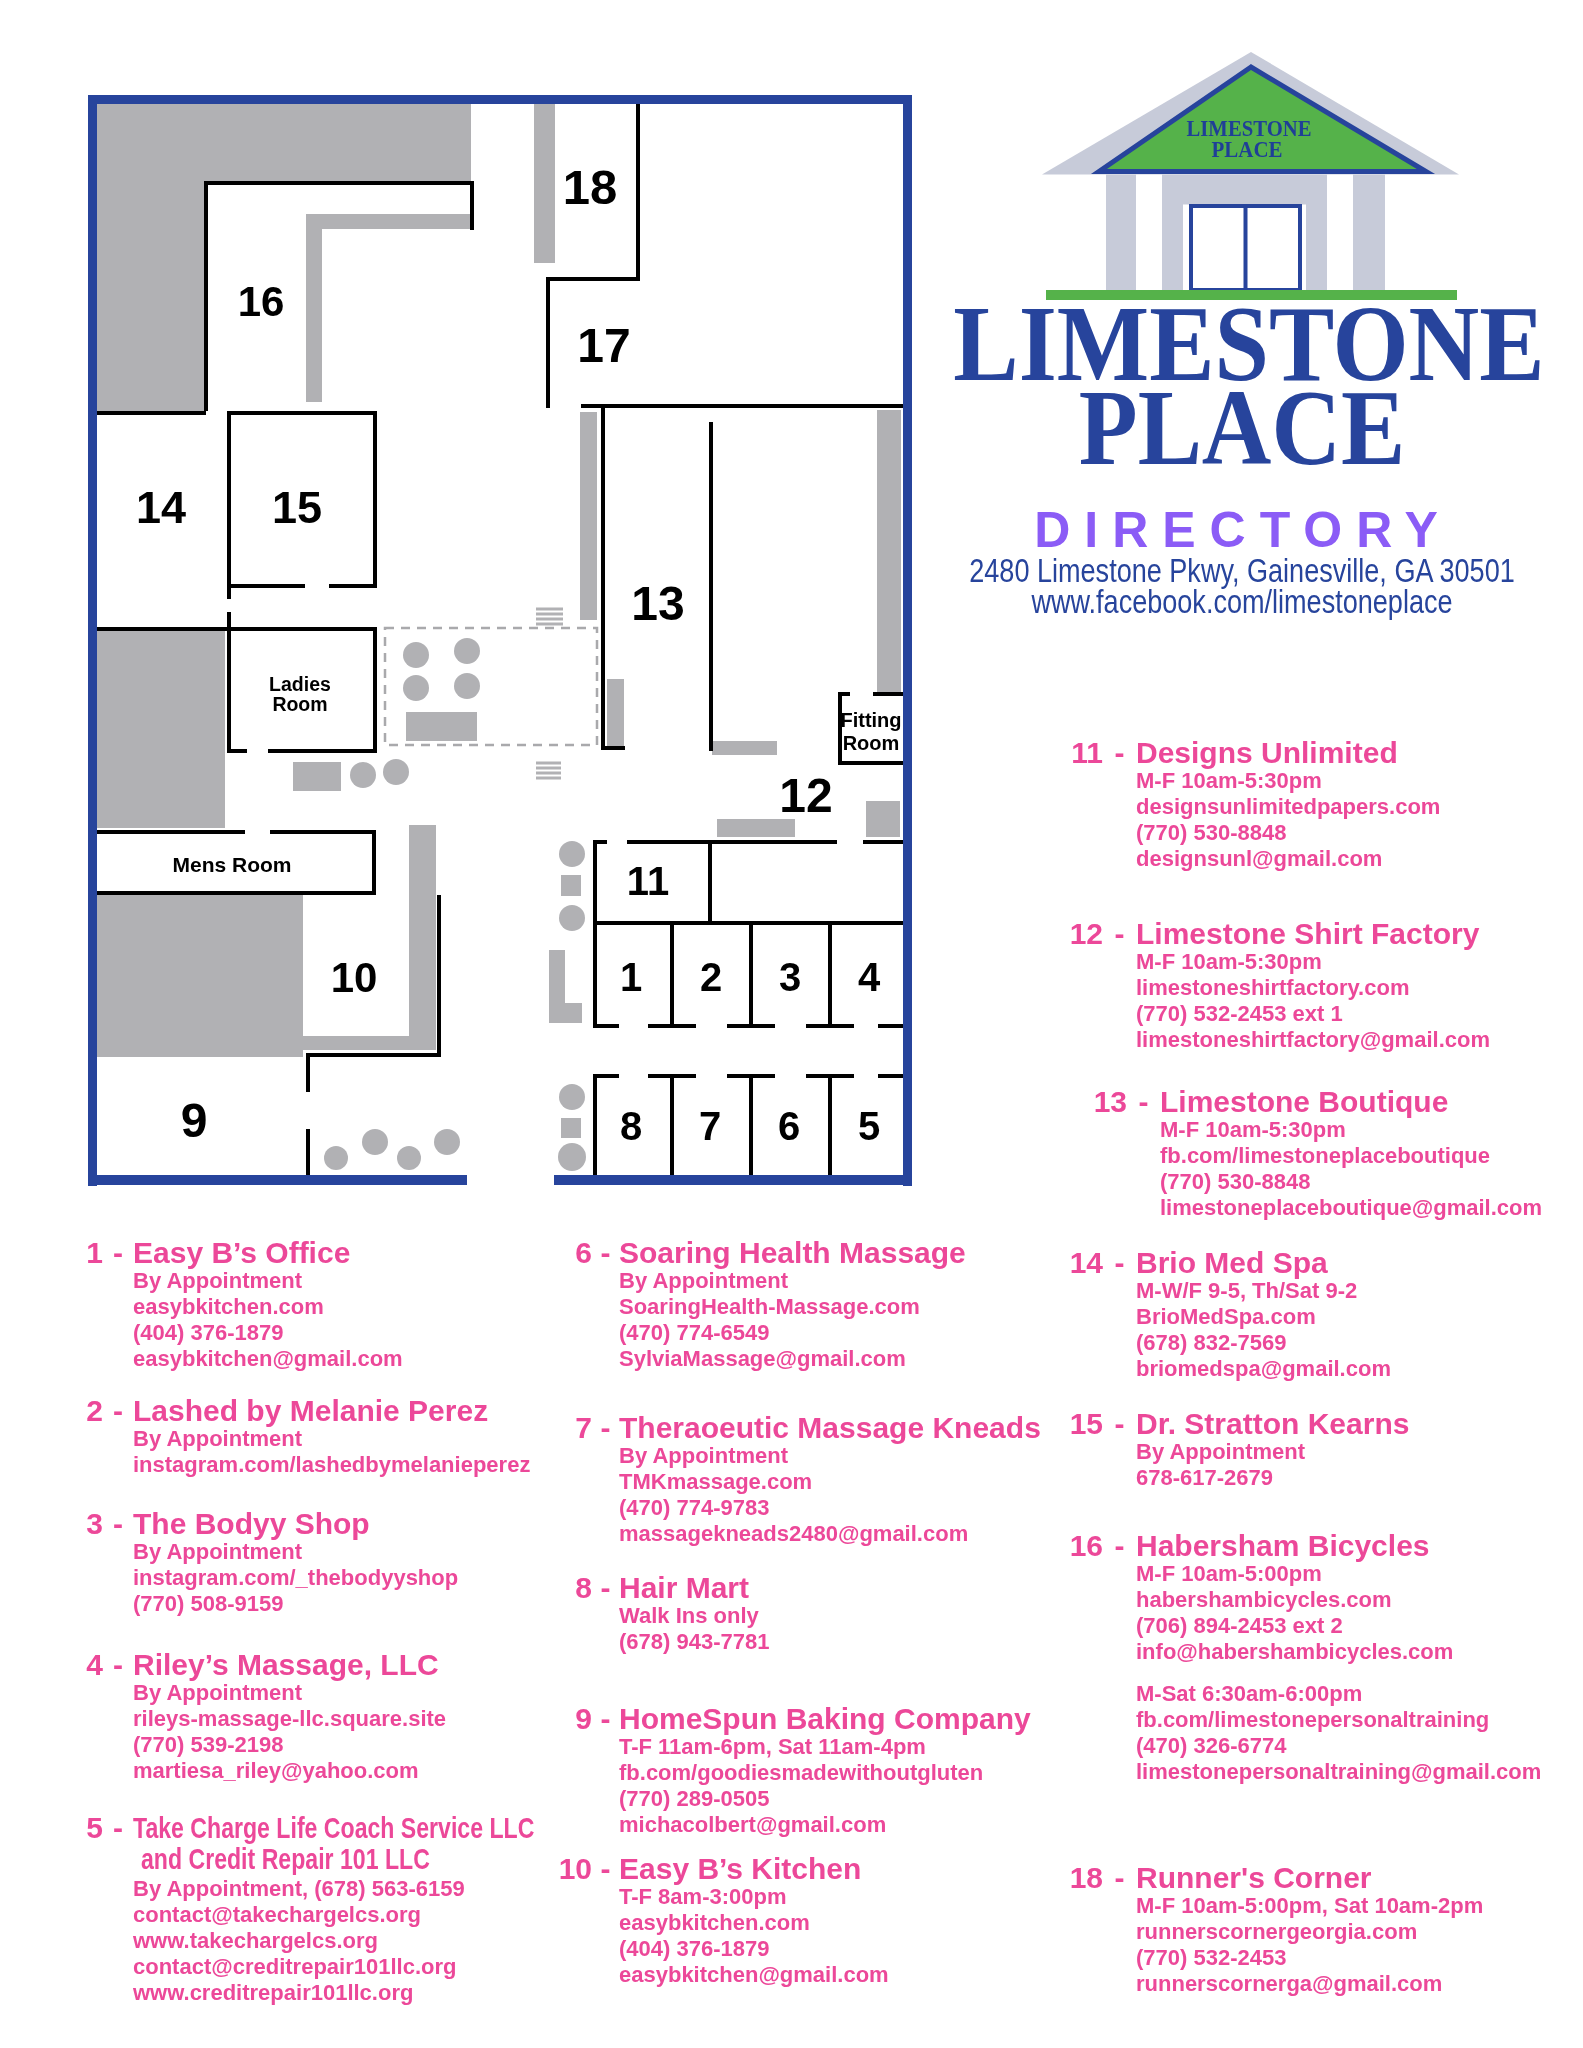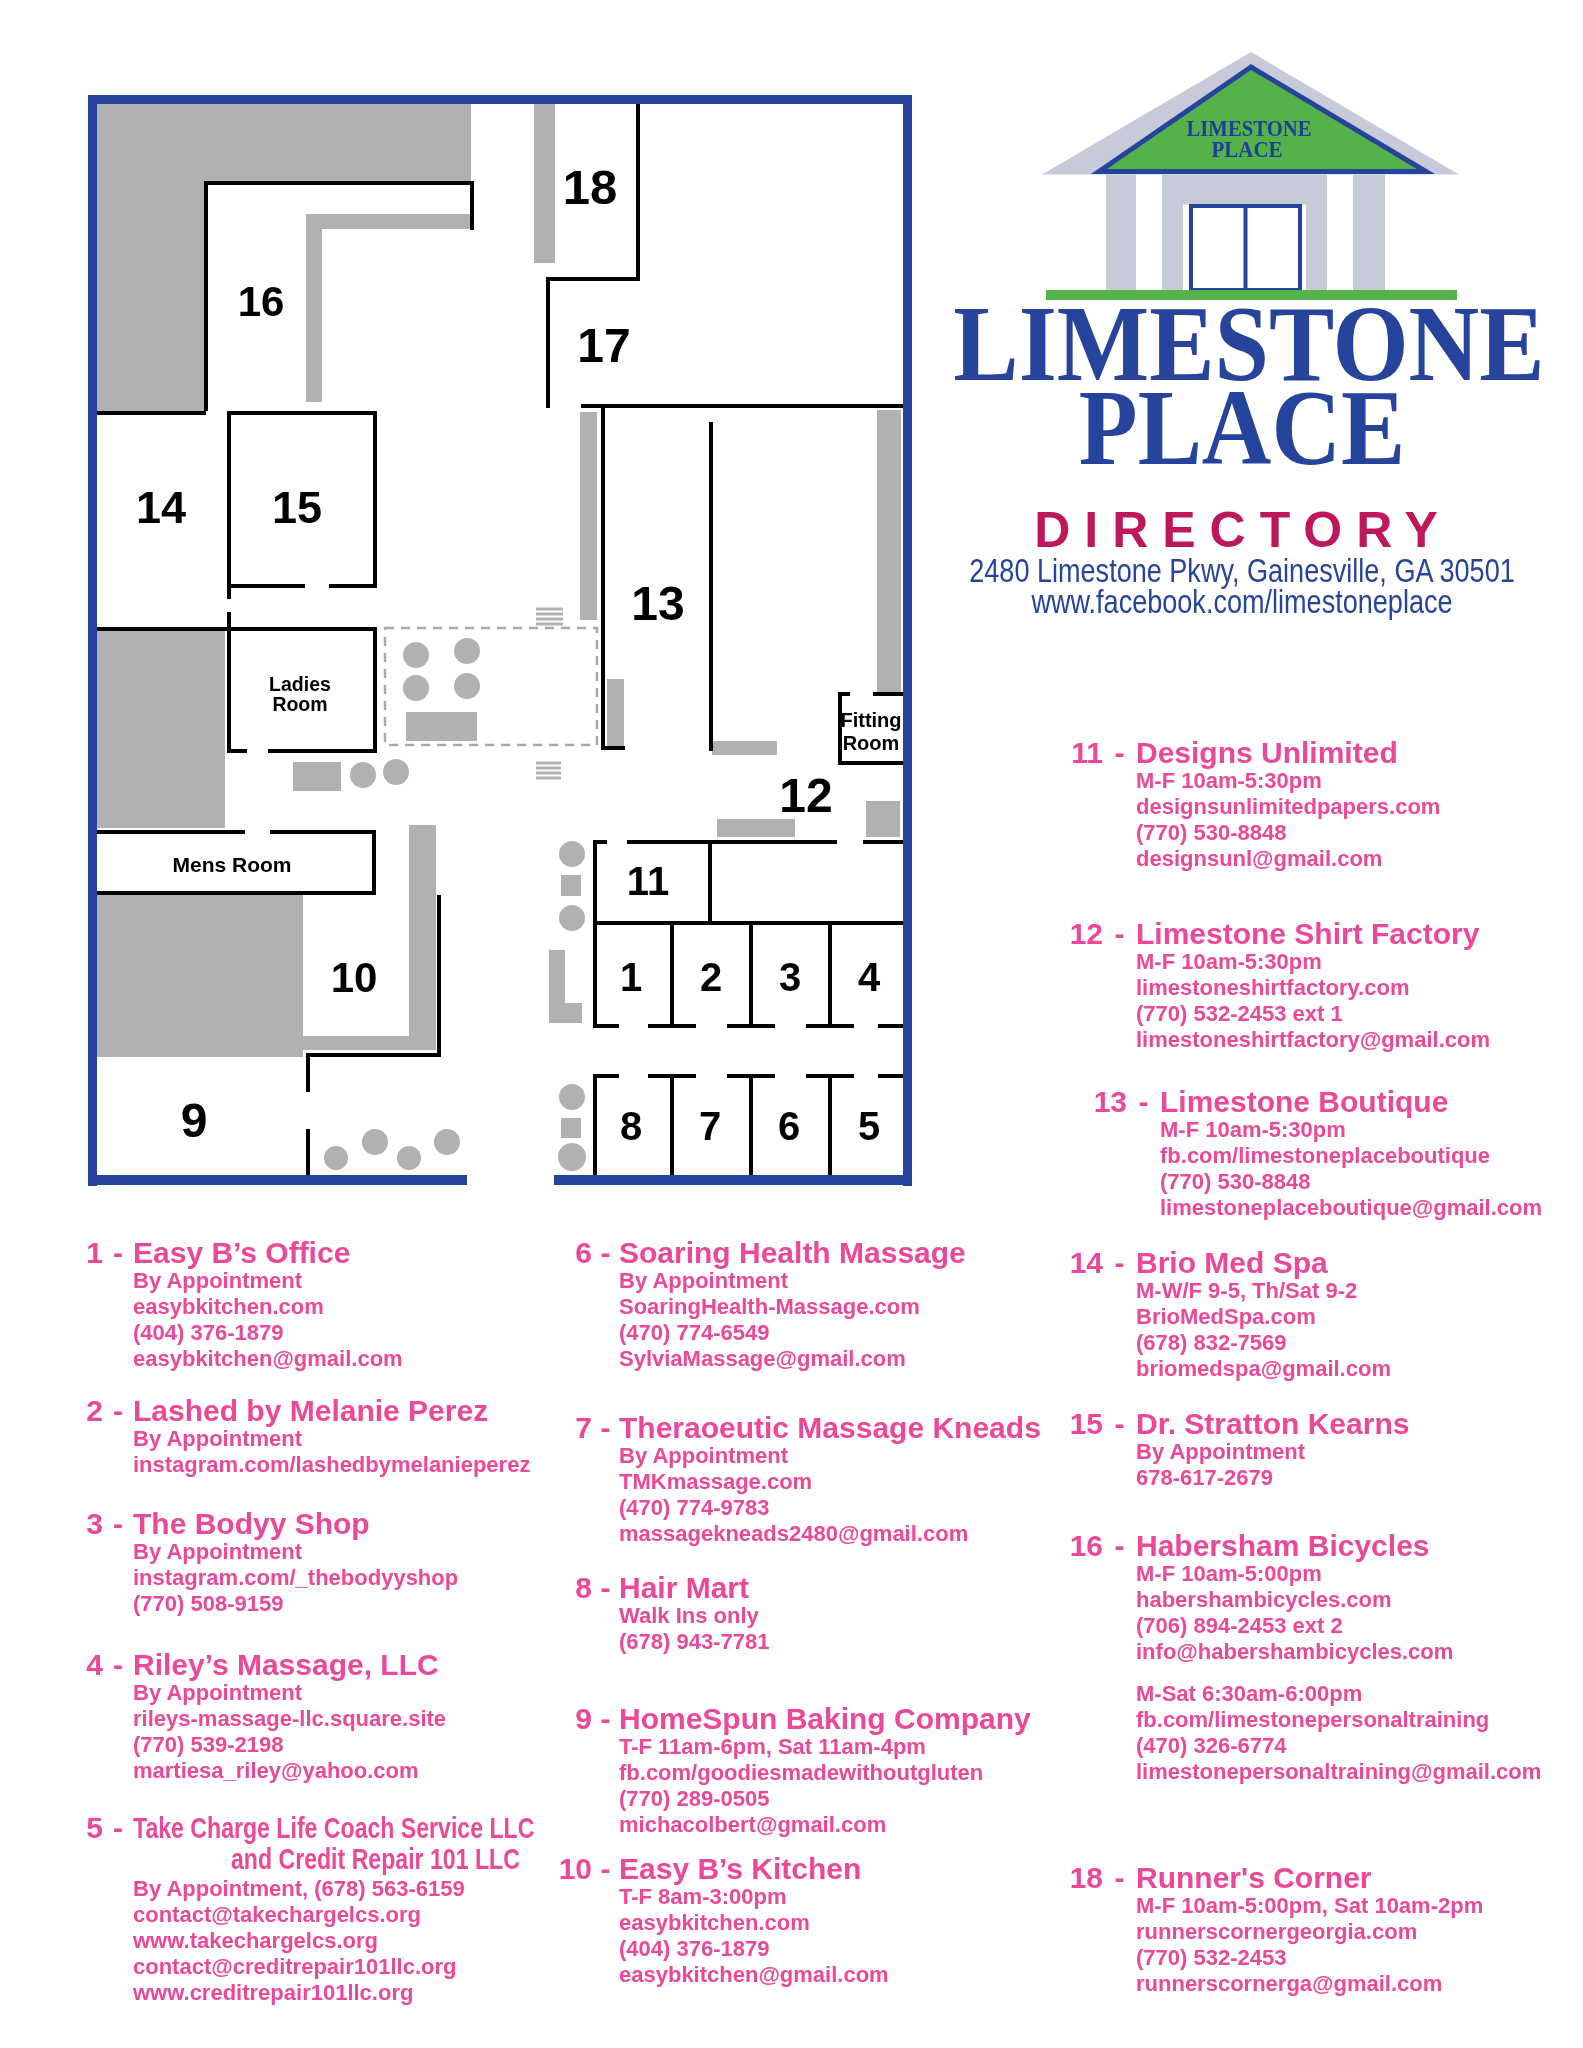--- a/index.html
+++ b/index.html
@@ -244,21 +244,21 @@
 
     <text x="1249" y="128.5" font-family="Liberation Serif, serif" font-weight="bold" font-size="23" fill="#1f3f97" text-anchor="middle" dominant-baseline="central" textLength="125" lengthAdjust="spacingAndGlyphs">LIMESTONE</text>
     <text x="1247" y="149" font-family="Liberation Serif, serif" font-weight="bold" font-size="23" fill="#1f3f97" text-anchor="middle" dominant-baseline="central" textLength="71" lengthAdjust="spacingAndGlyphs">PLACE</text>
   </g>
 </svg>
 
 <div class="abs" style="left:449px;top:283px;width:1600px;text-align:center;font-family:'Liberation Serif',serif;font-weight:bold;font-size:107px;color:#27449c;transform:scaleX(0.915);transform-origin:50% 50%;">LIMESTONE</div>
 
 <div class="abs" style="left:442px;top:367px;width:1600px;text-align:center;font-family:'Liberation Serif',serif;font-weight:bold;font-size:107px;color:#27449c;transform:scaleX(0.90);transform-origin:50% 50%;">PLACE</div>
 
-<div class="abs" style="left:936px;top:501px;width:600px;text-align:center;font-weight:bold;font-size:50px;color:#be185d;letter-spacing:14px;text-indent:14px;">DIRECTORY</div>
+<div class="abs" style="left:936px;top:501px;width:600px;text-align:center;font-weight:bold;font-size:50px;color:#8b5cf6;letter-spacing:14px;text-indent:14px;">DIRECTORY</div>
 
 <div class="abs" style="left:442px;top:552px;width:1600px;text-align:center;font-size:33px;color:#27449c;transform:scaleX(0.82);transform-origin:50% 50%;">2480 Limestone Pkwy, Gainesville, GA 30501</div>
 
 <div class="abs" style="left:442px;top:583px;width:1600px;text-align:center;font-size:33px;color:#27449c;transform:scaleX(0.82);transform-origin:50% 50%;">www.facebook.com/limestoneplace</div>
 
 <div class="entry cL" style="left:70px;top:1237px;">
   <div class="t"><span class="num">1</span><span class="dash">-</span>Easy B’s Office</div>
   <div class="d">By Appointment<br>easybkitchen.com<br>(404) 376-1879<br>easybkitchen@gmail.com</div>
 </div>
 
@@ -272,21 +272,21 @@
   <div class="d">By Appointment<br>instagram.com/_thebodyyshop<br>(770) 508-9159</div>
 </div>
 
 <div class="entry cL" style="left:70px;top:1649px;">
   <div class="t"><span class="num">4</span><span class="dash">-</span>Riley’s Massage, LLC</div>
   <div class="d">By Appointment<br>rileys-massage-llc.square.site<br>(770) 539-2198<br>martiesa_riley@yahoo.com</div>
 </div>
 
 <div class="entry cL" style="left:70px;top:1812px;">
   <div class="t"><span class="num">5</span><span class="dash">-</span><span class="cond">Take Charge Life Coach Service LLC</span></div>
-  <div class="t" style="margin-left:113px;text-align:center;"><span class="cond">and Credit Repair 101 LLC</span></div>
+  <div class="t" style="margin-left:71px;"><span class="cond">and Credit Repair 101 LLC</span></div>
   <div class="d" style="margin-top:2px;">By Appointment, (678) 563-6159<br>contact@takechargelcs.org<br>www.takechargelcs.org<br>contact@creditrepair101llc.org<br>www.creditrepair101llc.org</div>
 </div>
 
 <div class="entry cM" style="left:556px;top:1237px;">
   <div class="t"><span class="num">6</span><span class="dash">-</span>Soaring Health Massage</div>
   <div class="d">By Appointment<br>SoaringHealth-Massage.com<br>(470) 774-6549<br>SylviaMassage@gmail.com</div>
 </div>
 
 <div class="entry cM" style="left:556px;top:1412px;">
   <div class="t"><span class="num">7</span><span class="dash">-</span>Theraoeutic Massage Kneads</div>

